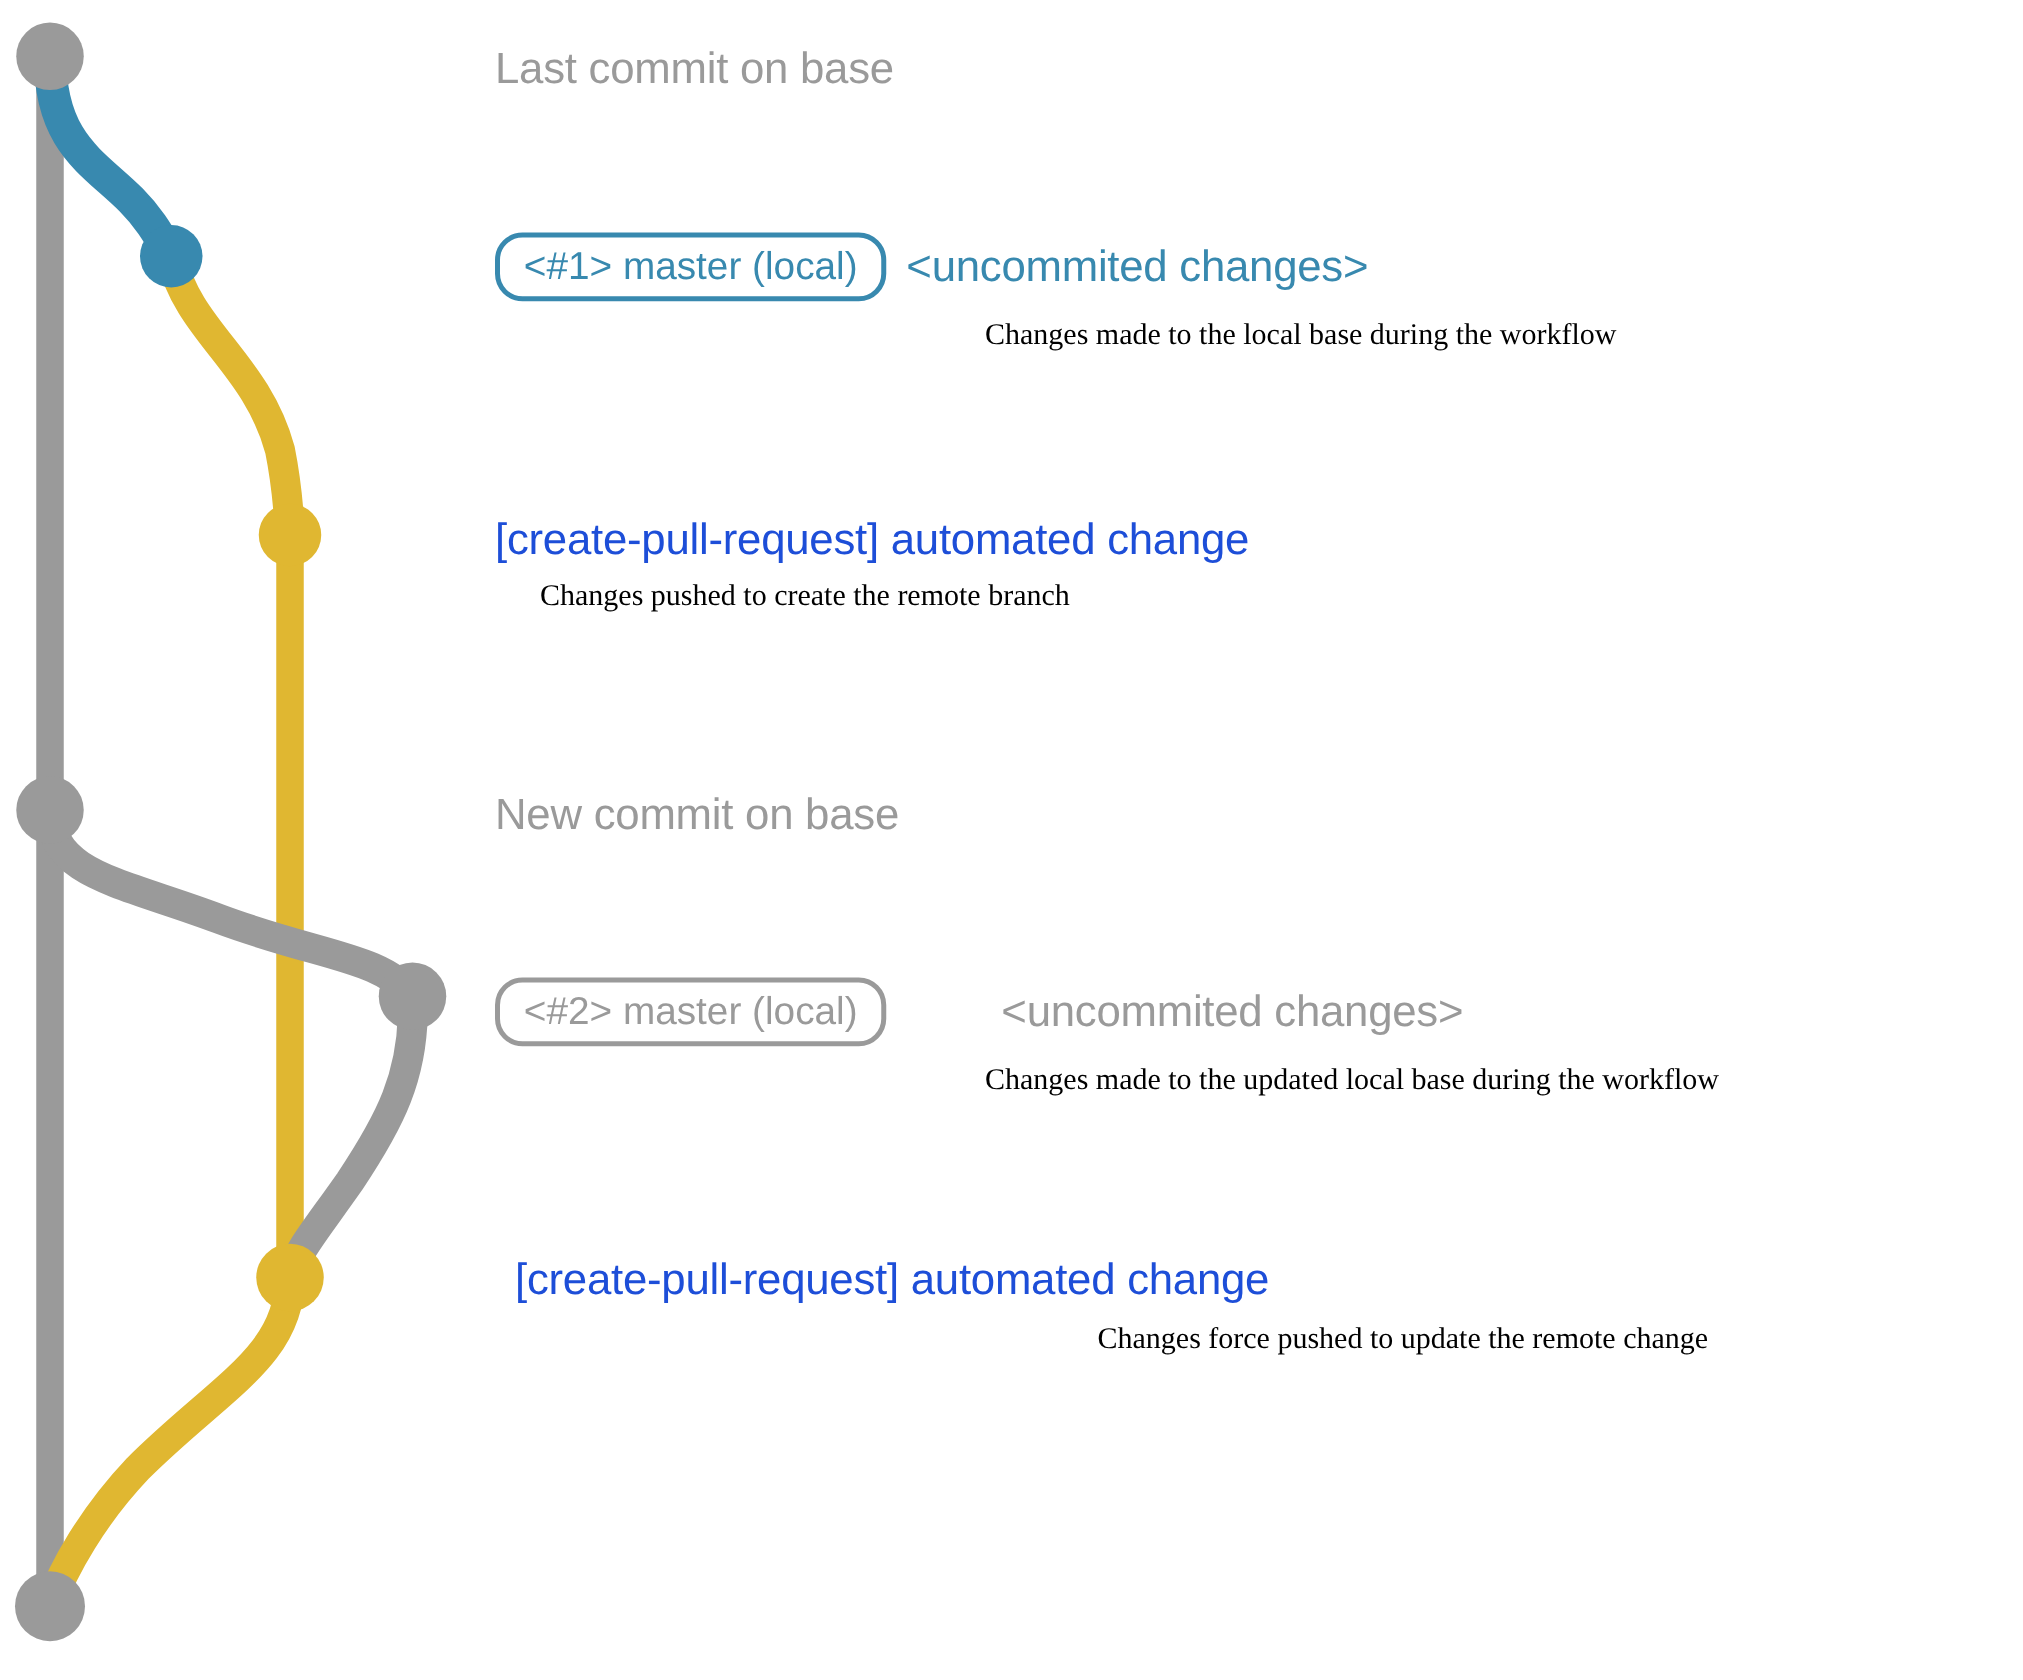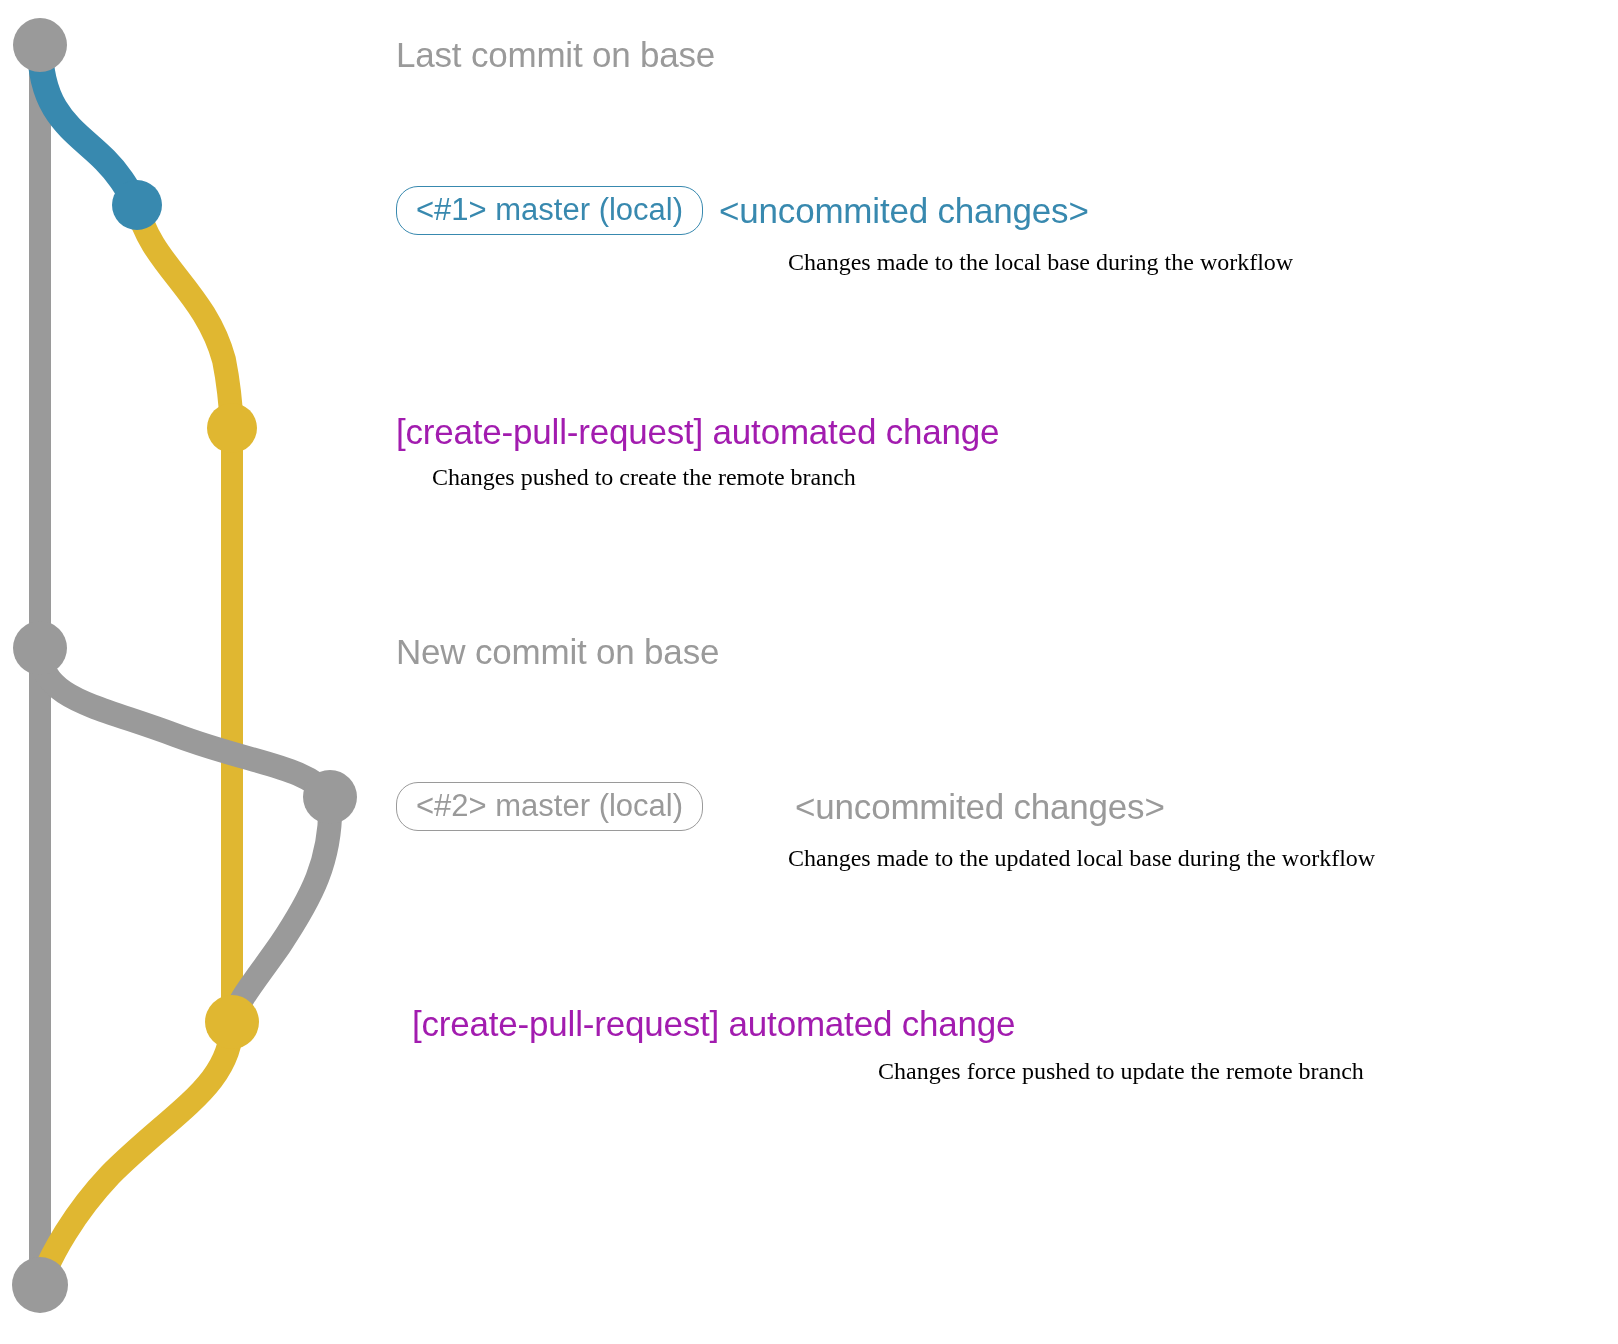--- a/index.html
+++ b/index.html
@@ -35,25 +35,25 @@
     white-space: nowrap;
   }
 
   .headline {
     font-family: "Liberation Sans", sans-serif;
     font-size: 35px;
     letter-spacing: -0.2px;
   }
   .headline.grey  { color: #9a9a9a; }
   .headline.blue  { color: #3889af; }
-  .headline.gold  { color: #a21caf; }
+  .headline.gold  { color: #1d4ed8; }
 
   .chip {
     display: inline-block;
-    border: 1px solid #a3a3a3;
+    border: 4px solid #a3a3a3;
     border-radius: 22px;
     padding: 7px 19px 9px 19px;
     font-family: "Liberation Sans", sans-serif;
     font-size: 31px;
     line-height: 1;
     color: #9a9a9a;
     background: #ffffff;
   }
   .chip.blue { border-color: #3889af; color: #3889af; }
   .chip.gold { border-color: #e0b731; color: #e0b731; }
@@ -136,18 +136,18 @@
       <span class="desc">Changes made to the updated local base during the workflow</span>
     </div>
   </div>
 
   <div class="row-stack" style="left:396px; top:1004px;">
     <div style="display:flex; align-items:center;">
       <span class="chip-gap"></span>
       <span class="headline gold">[create-pull-request] automated change</span>
     </div>
     <div style="margin-top:14px; margin-left:482px;">
-      <span class="desc">Changes force pushed to update the remote branch</span>
+      <span class="desc">Changes force pushed to update the remote change</span>
     </div>
   </div>
 
 
 </div>
 
 </body></html>

